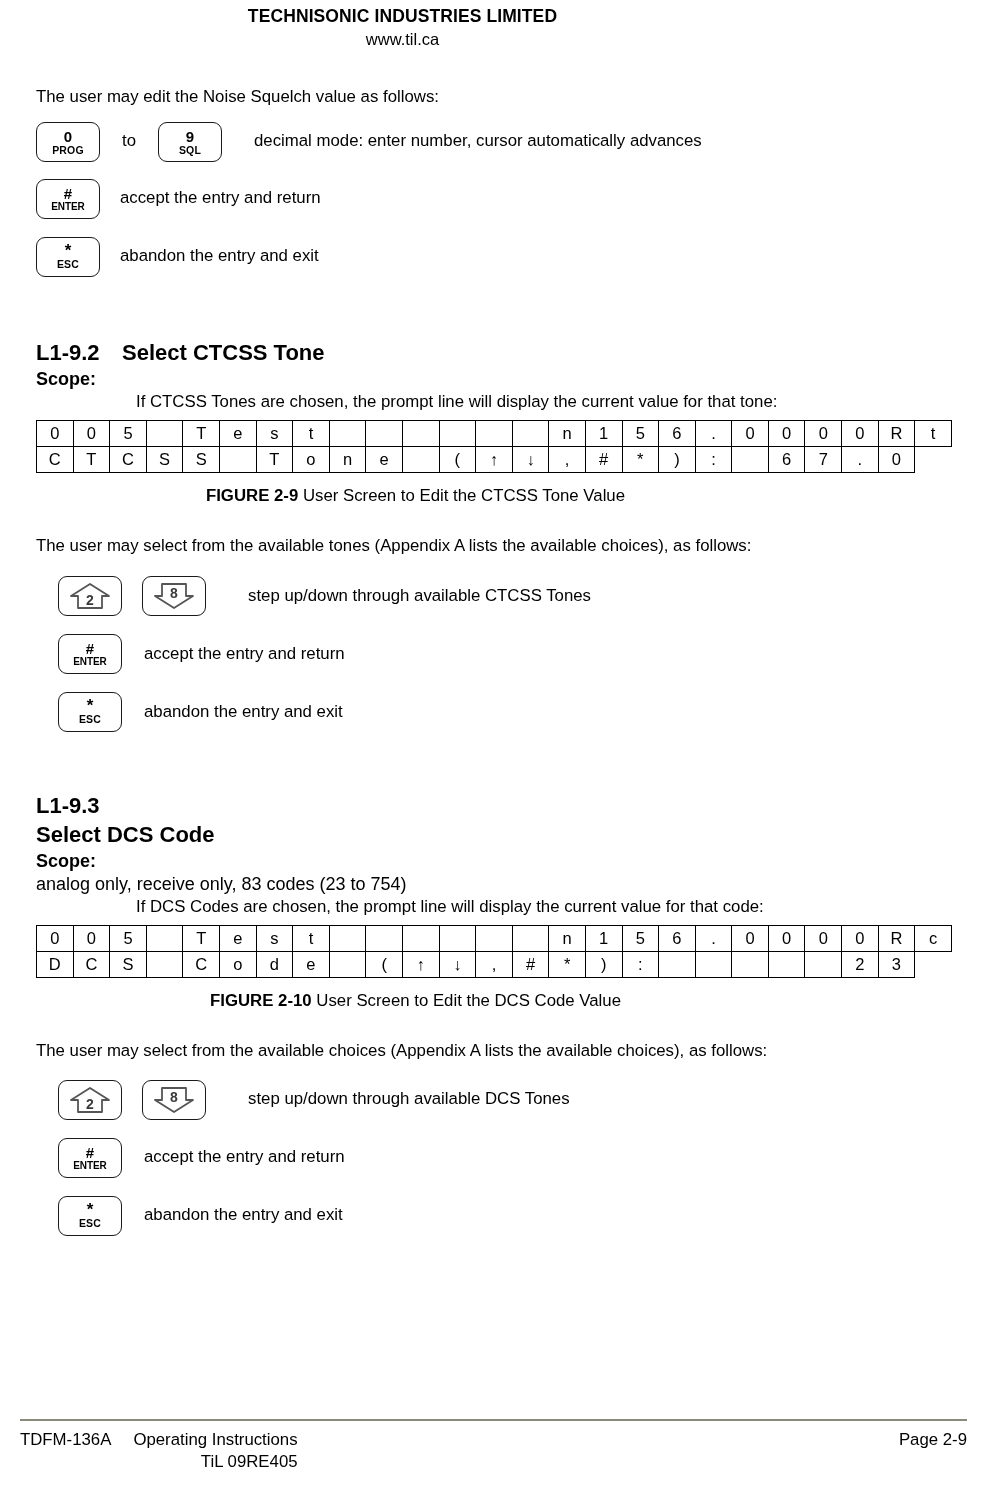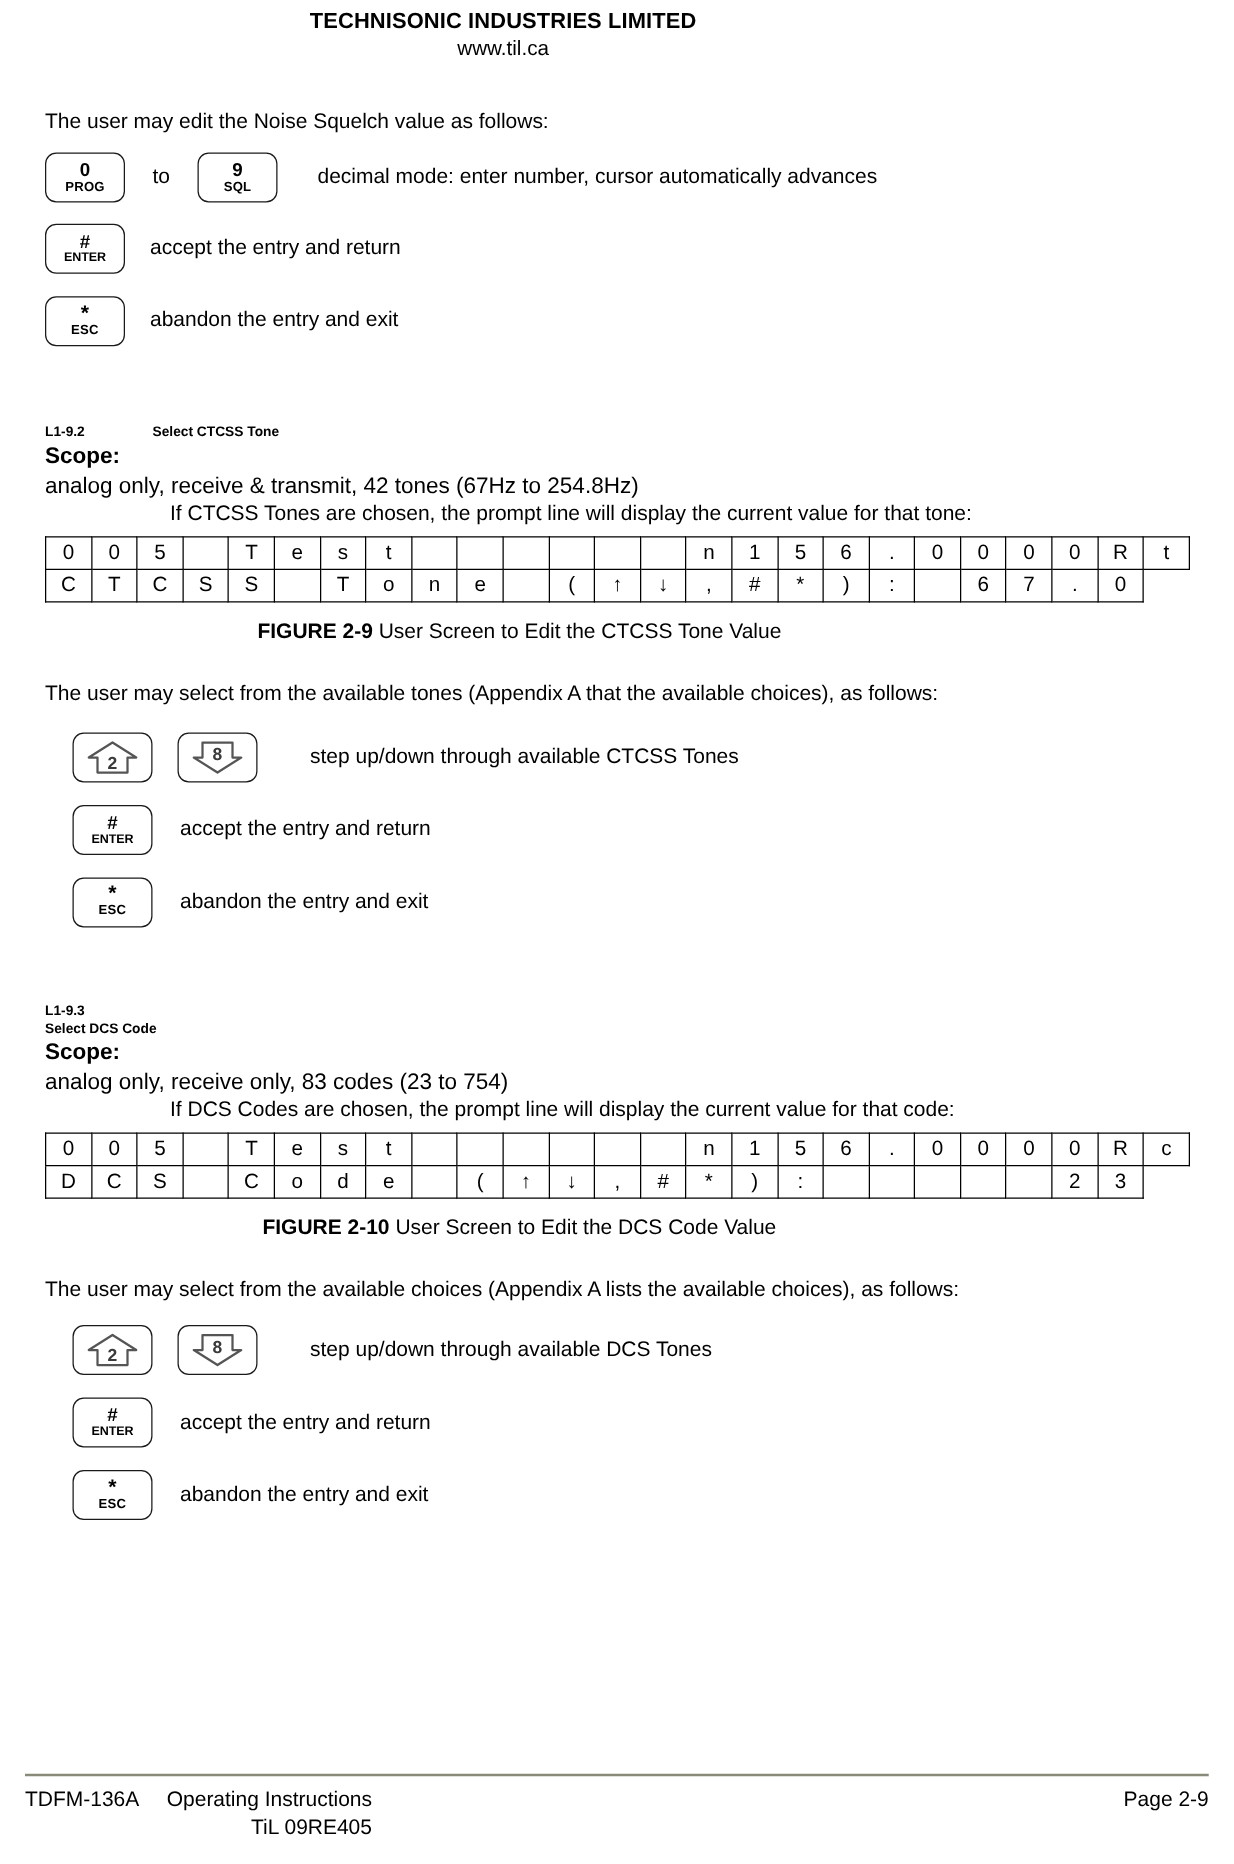--- a/index.html
+++ b/index.html
@@ -118,21 +118,21 @@
   .key.arrowkey.down .digit { top: 9px; }
 
   .keylabel {
     font-size: 16.8px;
     line-height: 1.25;
   }
 
   
   .sec {
     font-weight: bold;
-    font-size: 11px;
+    font-size: 22px;
     line-height: 1.3;
     display: flex;
   }
   .sec .num { width: 86px; flex: 0 0 auto; }
   .scope-line {
     font-size: 18px;
     line-height: 1.3;
     display: flex;
     flex-direction: column;
   }
@@ -246,21 +246,20 @@
       <div style="width:20px;"></div>
       <div class="keylabel">abandon the entry and exit</div>
     </div>
 
     <div class="sec" style="margin-top:62px;">
       <span class="num">L1-9.2</span>
       <span>Select CTCSS Tone</span>
     </div>
     <div class="scope-line">
       <span class="lbl">Scope:</span>
-      <span>analog only, receive &amp; transmit, 42 tones (67Hz to 254.8Hz)</span>
     </div>
     <div class="scope-cont">If CTCSS Tones are chosen, the prompt line will display the current value for that tone:</div>
 
     <table class="lcd" style="margin-top:7px;">
       <tbody>
         <tr>
             <td>0</td>
             <td>0</td>
             <td>5</td>
             <td></td>
@@ -312,21 +311,21 @@
             <td>.</td>
             <td>0</td>
           </tr>
       </tbody>
     </table>
 
     <div class="figcap" style="margin-top:12px;">
       <b>FIGURE 2-9</b><span> User Screen to Edit the CTCSS Tone Value</span>
     </div>
 
-    <div class="para" style="margin-top:28px;">The user may select from the available tones (Appendix A that the available choices), as follows:</div>
+    <div class="para" style="margin-top:28px;">The user may select from the available tones (Appendix A lists the available choices), as follows:</div>
 
     <div class="keyrow" style="margin-top:20px; margin-left:22px;">
       <div class="key arrowkey up">
         <svg width="46" height="30" viewBox="0 0 46 30" aria-hidden="true">
           <polygon points="23,3 42,15 35,15 35,27 11,27 11,15 4,15" fill="none" stroke="#555555" stroke-width="1.8" stroke-linejoin="round"></polygon>
         </svg>
         <span class="digit">2</span>
       </div>
       <div style="width:20px;"></div>
       <div class="key arrowkey down">

